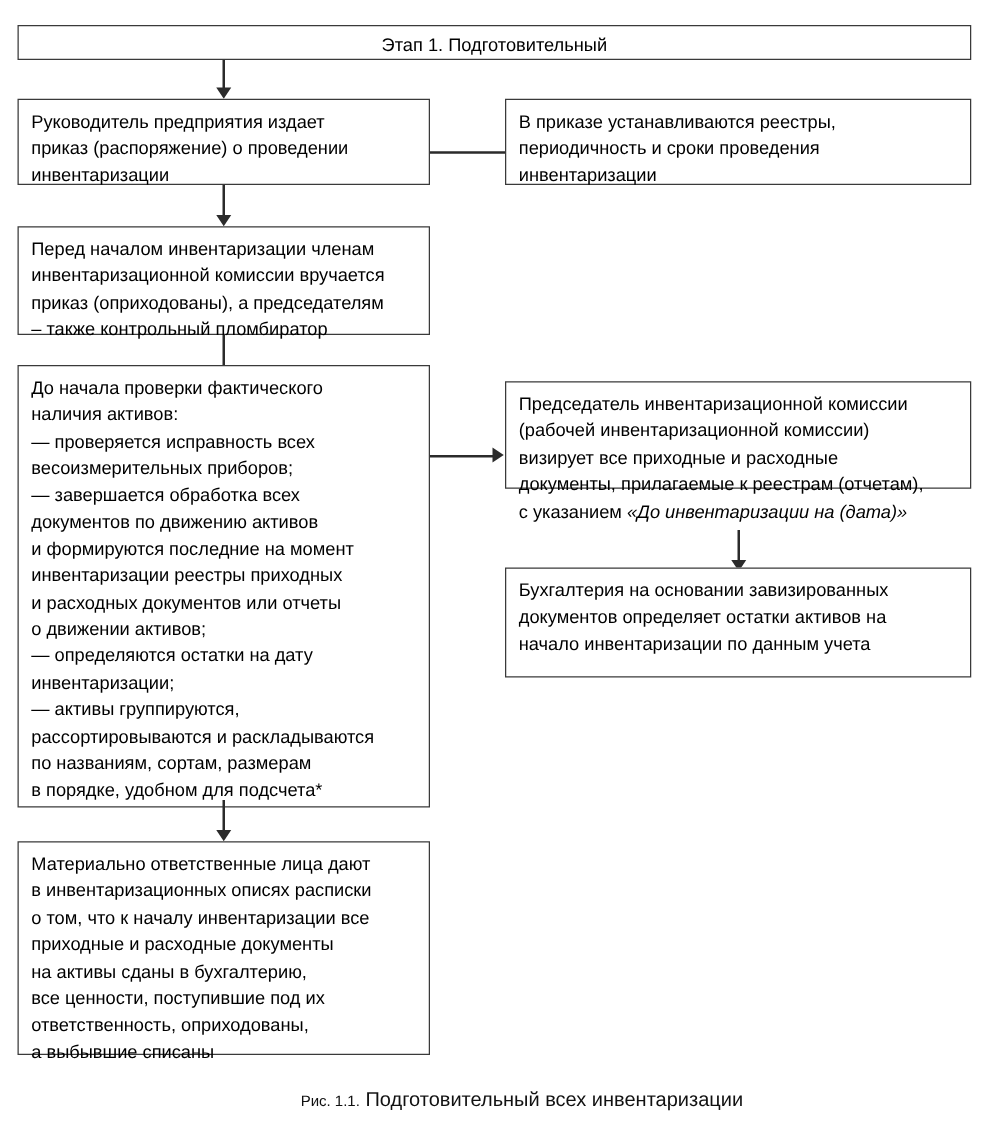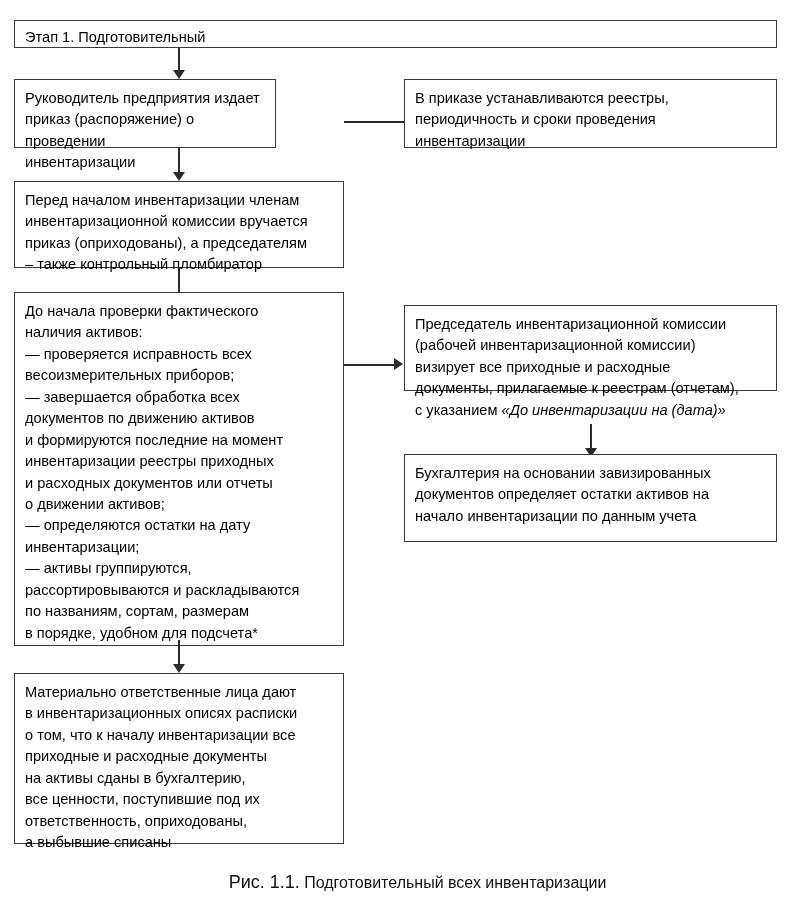--- a/index.html
+++ b/index.html
@@ -22,21 +22,21 @@
     position: absolute;
     box-sizing: border-box;
     border: 1.5px solid #3a3a3a;
     background: #ffffff;
     font-size: 14.6px;
     line-height: 1.47;
     padding: 8px 10px 8px 10px;
     white-space: pre-line;
   }
   .box.center {
-    text-align: left;
+    text-align: center;
     padding-top: 6px;
     padding-bottom: 6px;
   }
   .title-box {
     font-size: 14.6px;
   }
   .conn {
     position: absolute;
     background: #2b2b2b;
   }
@@ -59,36 +59,36 @@
     border-left: 9px solid #2b2b2b;
   }
   .caption {
     position: absolute;
     width: 100%;
     text-align: center;
     font-size: 16px;
     color: #111111;
   }
   .caption .fig-num {
-    font-size: 18px;
+    font-size: 12px;
     margin-left: 44px;
   }
   .ital { font-style: italic; }
 </style>
 </head>
 <body>
 
 <div id="page">
 
   <div class="box center title-box" style="left:14px; top:20px; width:763px; height:28px;">Этап 1. Подготовительный</div>
 
   <div class="conn vline" style="left:178px; top:48px; height:24px;"></div>
   <div class="arrow-down" style="left:173px; top:70px;"></div>
 
-  <div class="box" style="left:14px; top:79px; width:262px; height:69px;">Руководитель предприятия издает
+  <div class="box" style="left:14px; top:79px; width:330px; height:69px;">Руководитель предприятия издает
 приказ (распоряжение) о проведении
 инвентаризации</div>
 
   <div class="box" style="left:404px; top:79px; width:373px; height:69px;">В приказе устанавливаются реестры,
 периодичность и сроки проведения
 инвентаризации</div>
 
   <div class="conn hline" style="left:344px; top:121px; width:60px;"></div>
 
   <div class="conn vline" style="left:178px; top:148px; height:26px;"></div>

